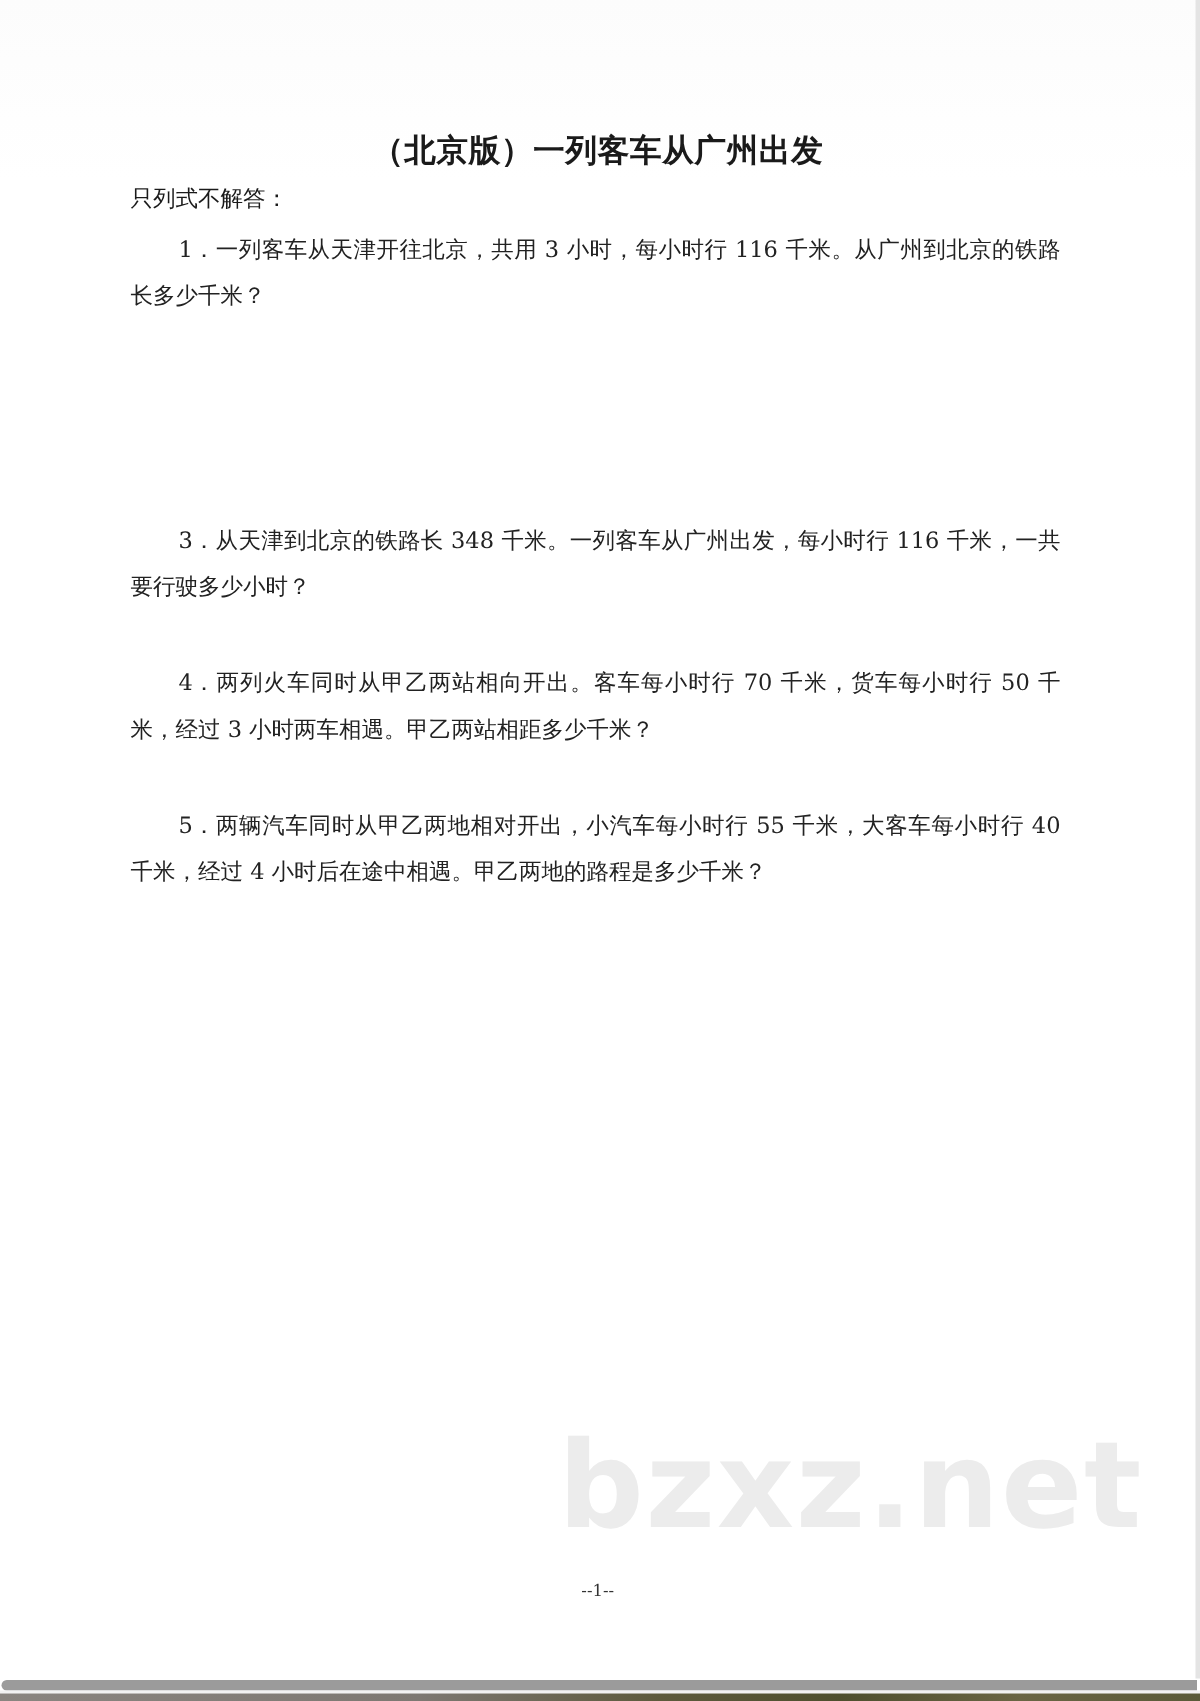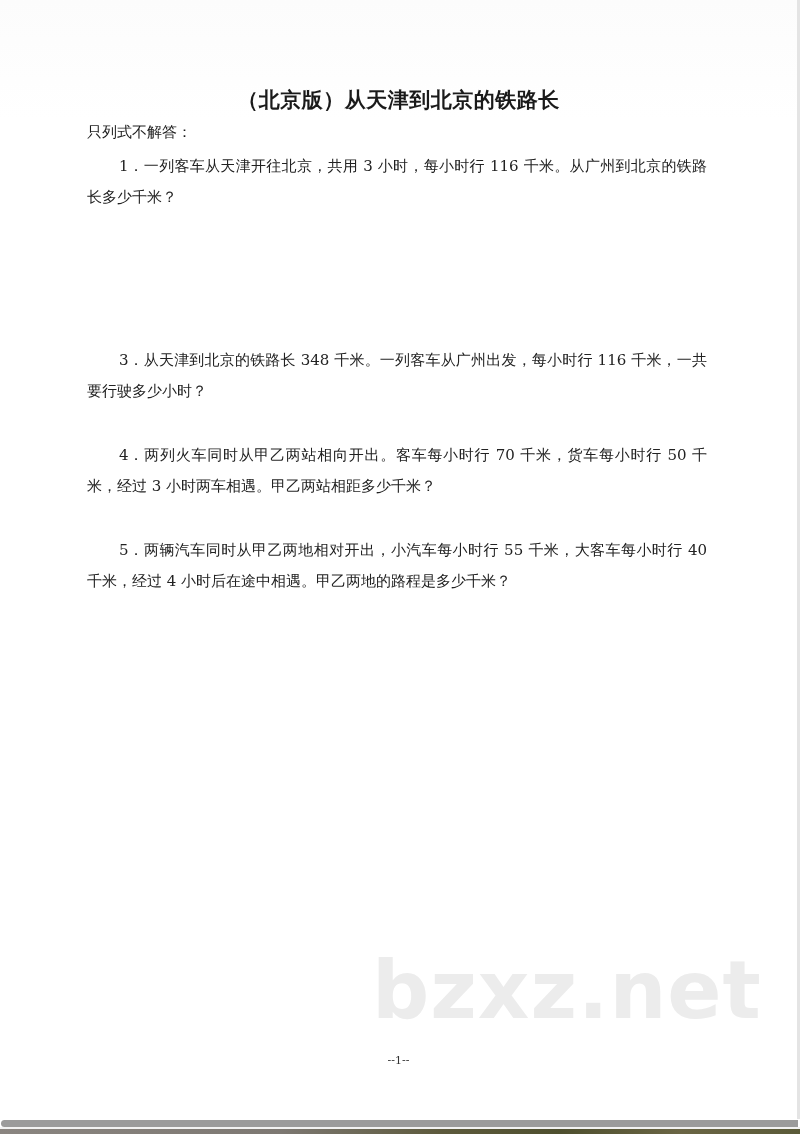--- a/index.html
+++ b/index.html
@@ -104,21 +104,21 @@
       top: 1129px;
       width: 800px;
       height: 5px;
       background: linear-gradient(90deg, #8a8580 0%, #7d7872 35%, #5d5a3c 55%, #4e4f2e 70%, #6a6544 85%, #5a5a38 100%);
     }
   </style>
 </head>
 <body>
 
 <div class="page">
-  <div class="title">（北京版）从天津到北京的铁路长</div>
+  <div class="title">（北京版）一列客车从广州出发</div>
 
   <div class="heading">只列式不解答：</div>
 
   <div class="question" style="top:151px;">
     <span class="num">1．</span><span>一列客车从天津开往北京，共用 3 小时，每小时行 116 千米。从广州到北京的铁路长多少千米？</span>
   </div>
 
 
   <div class="question" style="top:345px;">
     <span class="num">3．</span><span>从天津到北京的铁路长 348 千米。一列客车从广州出发，每小时行 116 千米，一共要行驶多少小时？</span>

